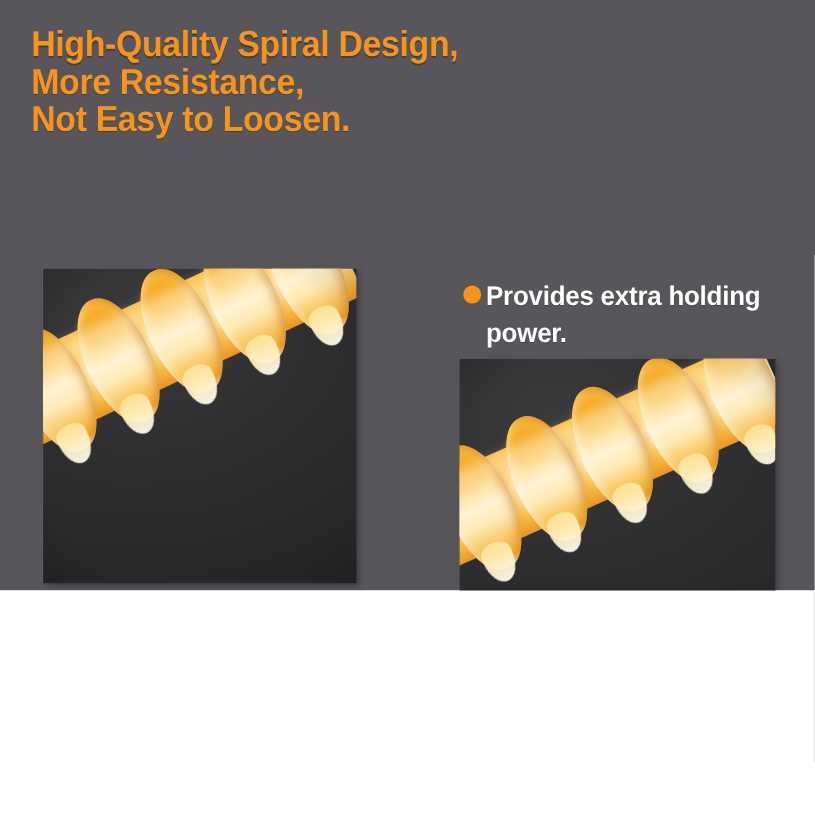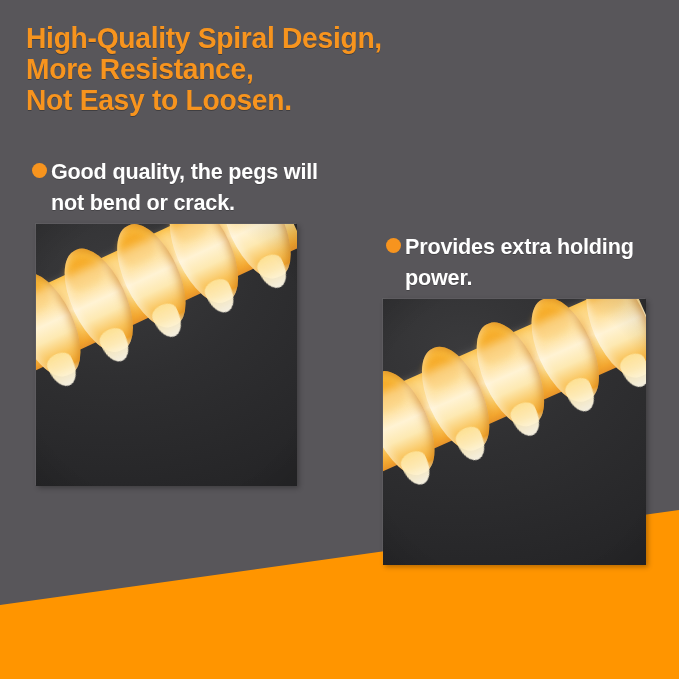--- a/index.html
+++ b/index.html
@@ -3,21 +3,21 @@
 <meta charset="utf-8">
 <style>
   html, body {
     margin: 0;
     padding: 0;
     background: #ffffff;
   }
   #canvas {
     position: relative;
     width: 679px;
-    height: 679px;
+    height: 492px;
     overflow: hidden;
     background: #58565a;
     font-family: "Liberation Sans", sans-serif;
     -webkit-font-smoothing: antialiased;
   }
 
   
   .band {
     position: absolute;
     left: 0;
@@ -220,25 +220,20 @@
 <div id="canvas">
 
   <div class="band"></div>
 
   <div class="heading">
     <span class="hline">High-Quality Spiral Design,</span>
     <span class="hline">More Resistance,</span>
     <span class="hline">Not Easy to Loosen.</span>
   </div>
 
-  <div class="bullet bullet-1">
-    <span class="bullet-dot"></span>
-    <span class="bullet-text">Good quality, the pegs will
-not bend or crack.</span>
-  </div>
 
   <div class="panel panel-1">
     <div class="panel-bg"></div>
     <div class="anchor-wrap">
       <div class="anchor">
         <div class="shaft"></div>
         <div class="valley" style="left:38px"></div>
         <div class="valley" style="left:96px"></div>
         <div class="valley" style="left:154px"></div>
         <div class="valley" style="left:212px"></div>

